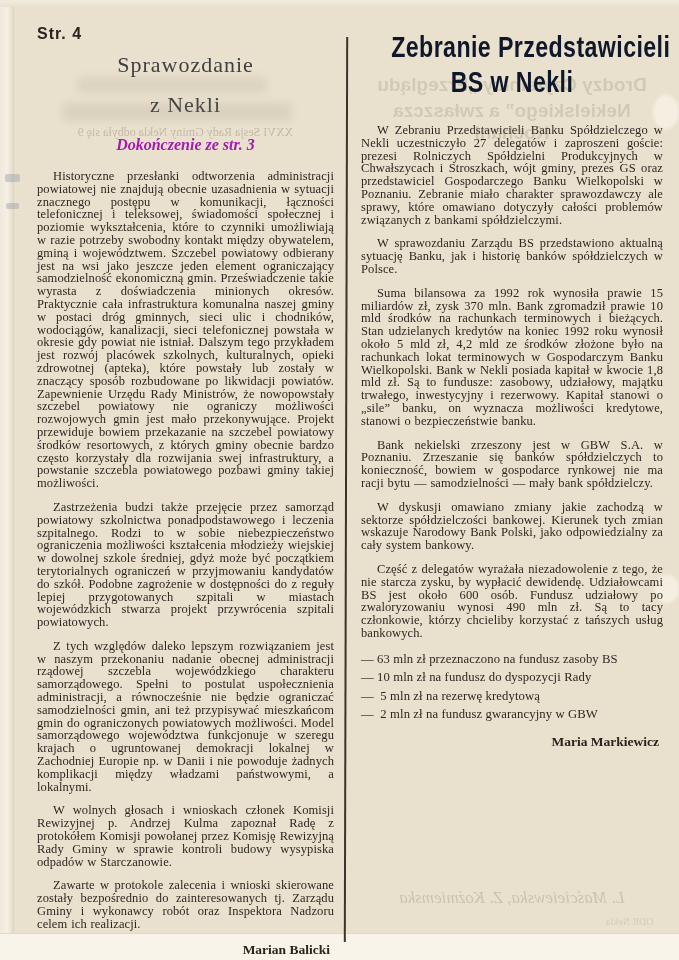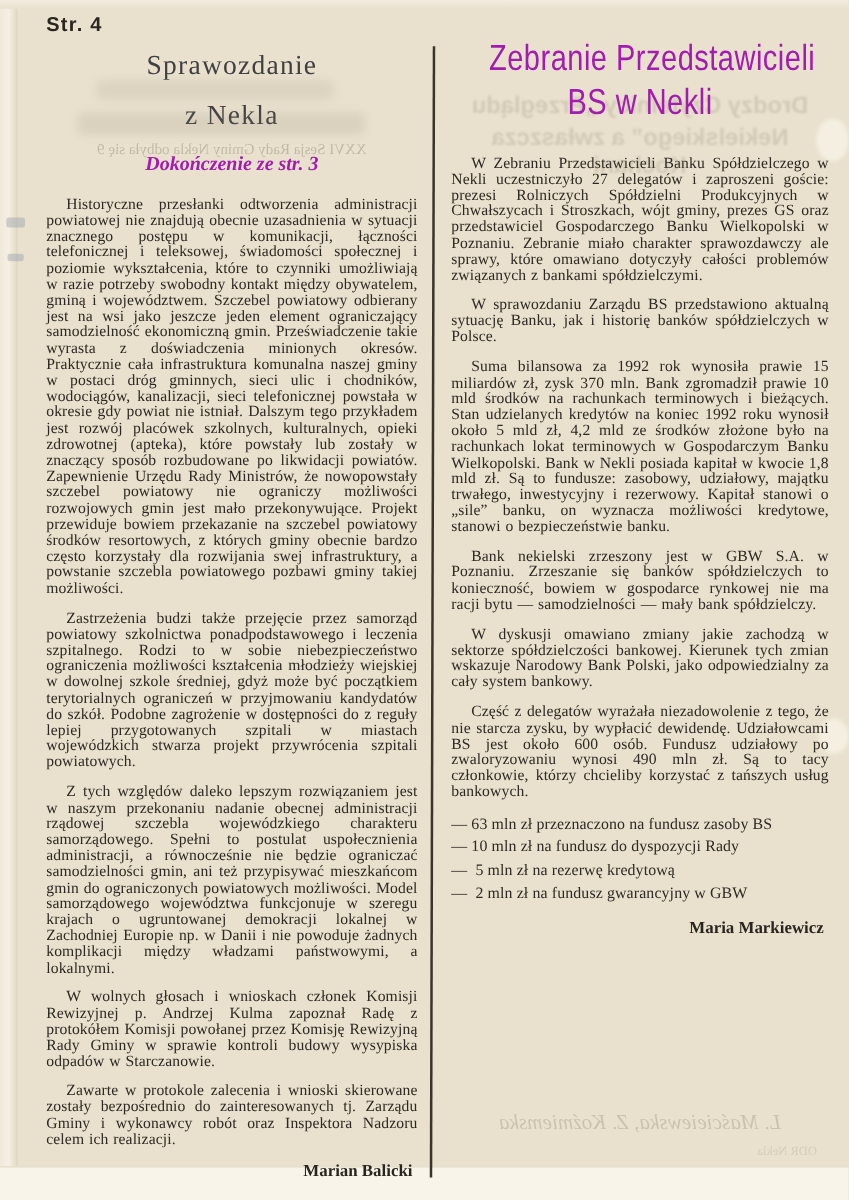--- a/index.html
+++ b/index.html
@@ -20,30 +20,30 @@
   .smudge{position:absolute;background:#9aa2ab;opacity:.45;border-radius:2px;filter:blur(.6px);}
   .sm1{left:5px;top:174px;width:15px;height:8px;}
   .sm2{left:6px;top:203px;width:13px;height:6px;}
   .blob{position:absolute;background:#f6f1e4;border-radius:50%;filter:blur(1.5px);opacity:.9;}
   .bl1{left:653px;top:95px;width:26px;height:34px;}
   .bl2{left:655px;top:575px;width:24px;height:28px;}
   .divider{position:absolute;left:345px;top:37px;height:905px;width:2px;
     background:#3a342b;transform:rotate(.15deg);}
   
   .col{position:absolute;color:#2d2822;}
-  .col-left{left:37px;top:12px;width:297px;}
+  .col-left{left:37px;top:25px;width:297px;}
   .col-right{left:361px;top:30px;width:302px;}
   .page-num{font-family:"Liberation Sans",sans-serif;font-weight:700;
     font-size:16px;color:#2a251f;letter-spacing:1px;}
   .ltitle{margin:2px 0 0 0;text-align:center;font-weight:400;
     font-size:22px;line-height:40px;color:#404040;letter-spacing:1px;}
   .subtitle{margin-top:11px;text-align:center;font-style:italic;font-weight:700;
     font-size:16px;color:#a21caf;}
   .rtitle{margin:0;text-align:center;font-family:"Liberation Sans",sans-serif;
-    font-weight:400;font-size:29px;line-height:35px;color:#a21caf;}
+    font-weight:700;font-size:29px;line-height:35px;color:#0f172a;}
   .rtitle .cond{display:inline-block;transform:scaleX(.8);transform-origin:center;
     white-space:nowrap;letter-spacing:.5px;}
   .body-p{margin:0 0 11px 0;font-size:12.5px;line-height:12.8px;
     text-align:justify;text-indent:16px;letter-spacing:.1px;word-spacing:.6px;}
   .first-p{margin-top:16px;}
   .rfirst-p{margin-top:24px;}
   .fund-line{font-size:12.7px;line-height:17.5px;white-space:pre-wrap;
     letter-spacing:.1px;margin:0 0 1px 0;}
   .signature{margin-top:10px;text-align:right;font-weight:700;font-size:13.5px;
     color:#29241e;padding-right:4px;}
@@ -80,21 +80,21 @@
   <div class="divider"></div>
 
   <div class="col col-left" style="position:absolute;">
     <div class="page-num">Str. 4</div>
 
     <div class="ghost-blob gb1"></div>
     <div class="ghost-blob gb2"></div>
 
     <h1 class="ltitle">
       <span style="display:block">Sprawozdanie</span>
-      <span style="display:block">z Nekla</span>
+      <span style="display:block">z Nekli</span>
     </h1>
 
     <div class="ghost ghost-session">XXVI Sesja Rady Gminy Nekla odbyła się 9</div>
 
     <div class="subtitle">Dokończenie ze str. 3</div>
 
     <p class="body-p first-p">Historyczne przesłanki odtworzenia administracji powiatowej nie znajdują obecnie uzasadnienia w sytuacji znacznego postępu w komunikacji, łączności telefonicznej i teleksowej, świadomości społecznej i poziomie wykształcenia, które to czynniki umożliwiają w razie potrzeby swobodny kontakt między obywatelem, gminą i województwem. Szczebel powiatowy odbierany jest na wsi jako jeszcze jeden element ograniczający samodzielność ekonomiczną gmin. Przeświadczenie takie wyrasta z doświadczenia minionych okresów. Praktycznie cała infrastruktura komunalna naszej gminy w postaci dróg gminnych, sieci ulic i chodników, wodociągów, kanalizacji, sieci telefonicznej powstała w okresie gdy powiat nie istniał. Dalszym tego przykładem jest rozwój placówek szkolnych, kulturalnych, opieki zdrowotnej (apteka), które powstały lub zostały w znaczący sposób rozbudowane po likwidacji powiatów. Zapewnienie Urzędu Rady Ministrów, że nowopowstały szczebel powiatowy nie ograniczy możliwości rozwojowych gmin jest mało przekonywujące. Projekt przewiduje bowiem przekazanie na szczebel powiatowy środków resortowych, z których gminy obecnie bardzo często korzystały dla rozwijania swej infrastruktury, a powstanie szczebla powiatowego pozbawi gminy takiej możliwości.</p>
     <p class="body-p">Zastrzeżenia budzi także przejęcie przez samorząd powiatowy szkolnictwa ponadpodstawowego i leczenia szpitalnego. Rodzi to w sobie niebezpieczeństwo ograniczenia możliwości kształcenia młodzieży wiejskiej w dowolnej szkole średniej, gdyż może być początkiem terytorialnych ograniczeń w przyjmowaniu kandydatów do szkół. Podobne zagrożenie w dostępności do z reguły lepiej przygotowanych szpitali w miastach wojewódzkich stwarza projekt przywrócenia szpitali powiatowych.</p>
     <p class="body-p">Z tych względów daleko lepszym rozwiązaniem jest w naszym przekonaniu nadanie obecnej administracji rządowej szczebla wojewódzkiego charakteru samorządowego. Spełni to postulat uspołecznienia administracji, a równocześnie nie będzie ograniczać samodzielności gmin, ani też przypisywać mieszkańcom gmin do ograniczonych powiatowych możliwości. Model samorządowego województwa funkcjonuje w szeregu krajach o ugruntowanej demokracji lokalnej w Zachodniej Europie np. w Danii i nie powoduje żadnych komplikacji między władzami państwowymi, a lokalnymi.</p>
     <p class="body-p">W wolnych głosach i wnioskach członek Komisji Rewizyjnej p. Andrzej Kulma zapoznał Radę z protokółem Komisji powołanej przez Komisję Rewizyjną Rady Gminy w sprawie kontroli budowy wysypiska odpadów w Starczanowie.</p>

